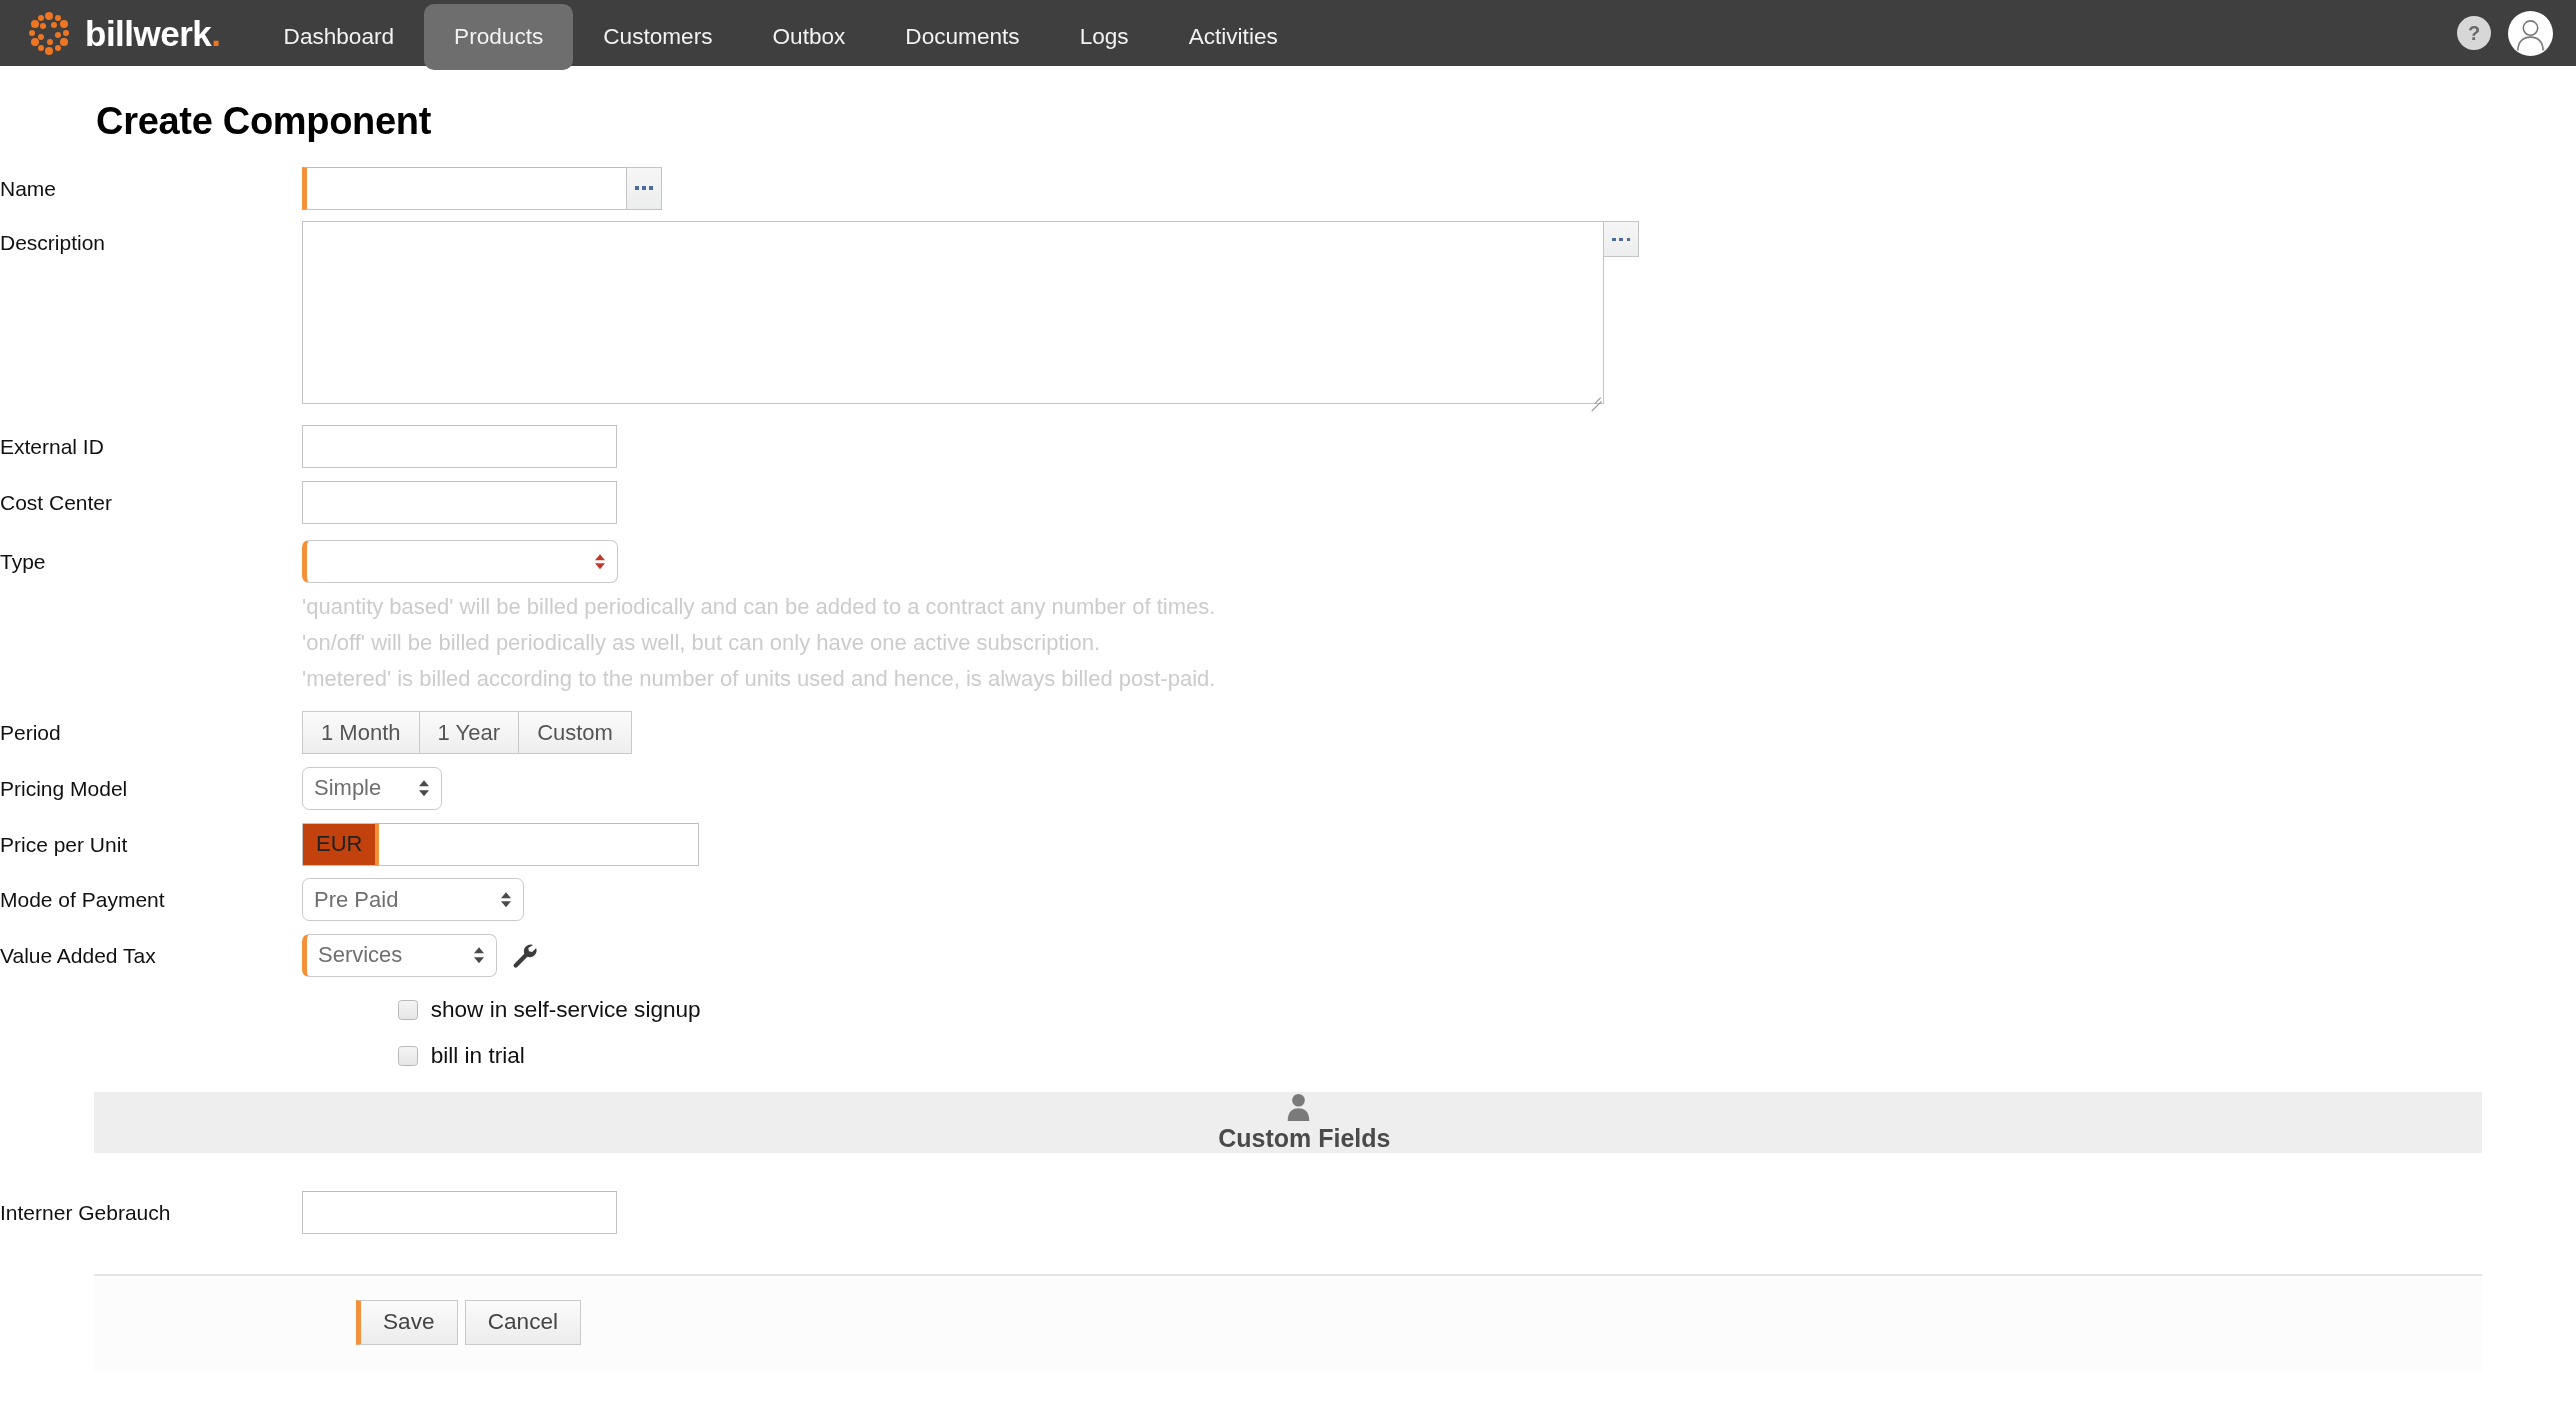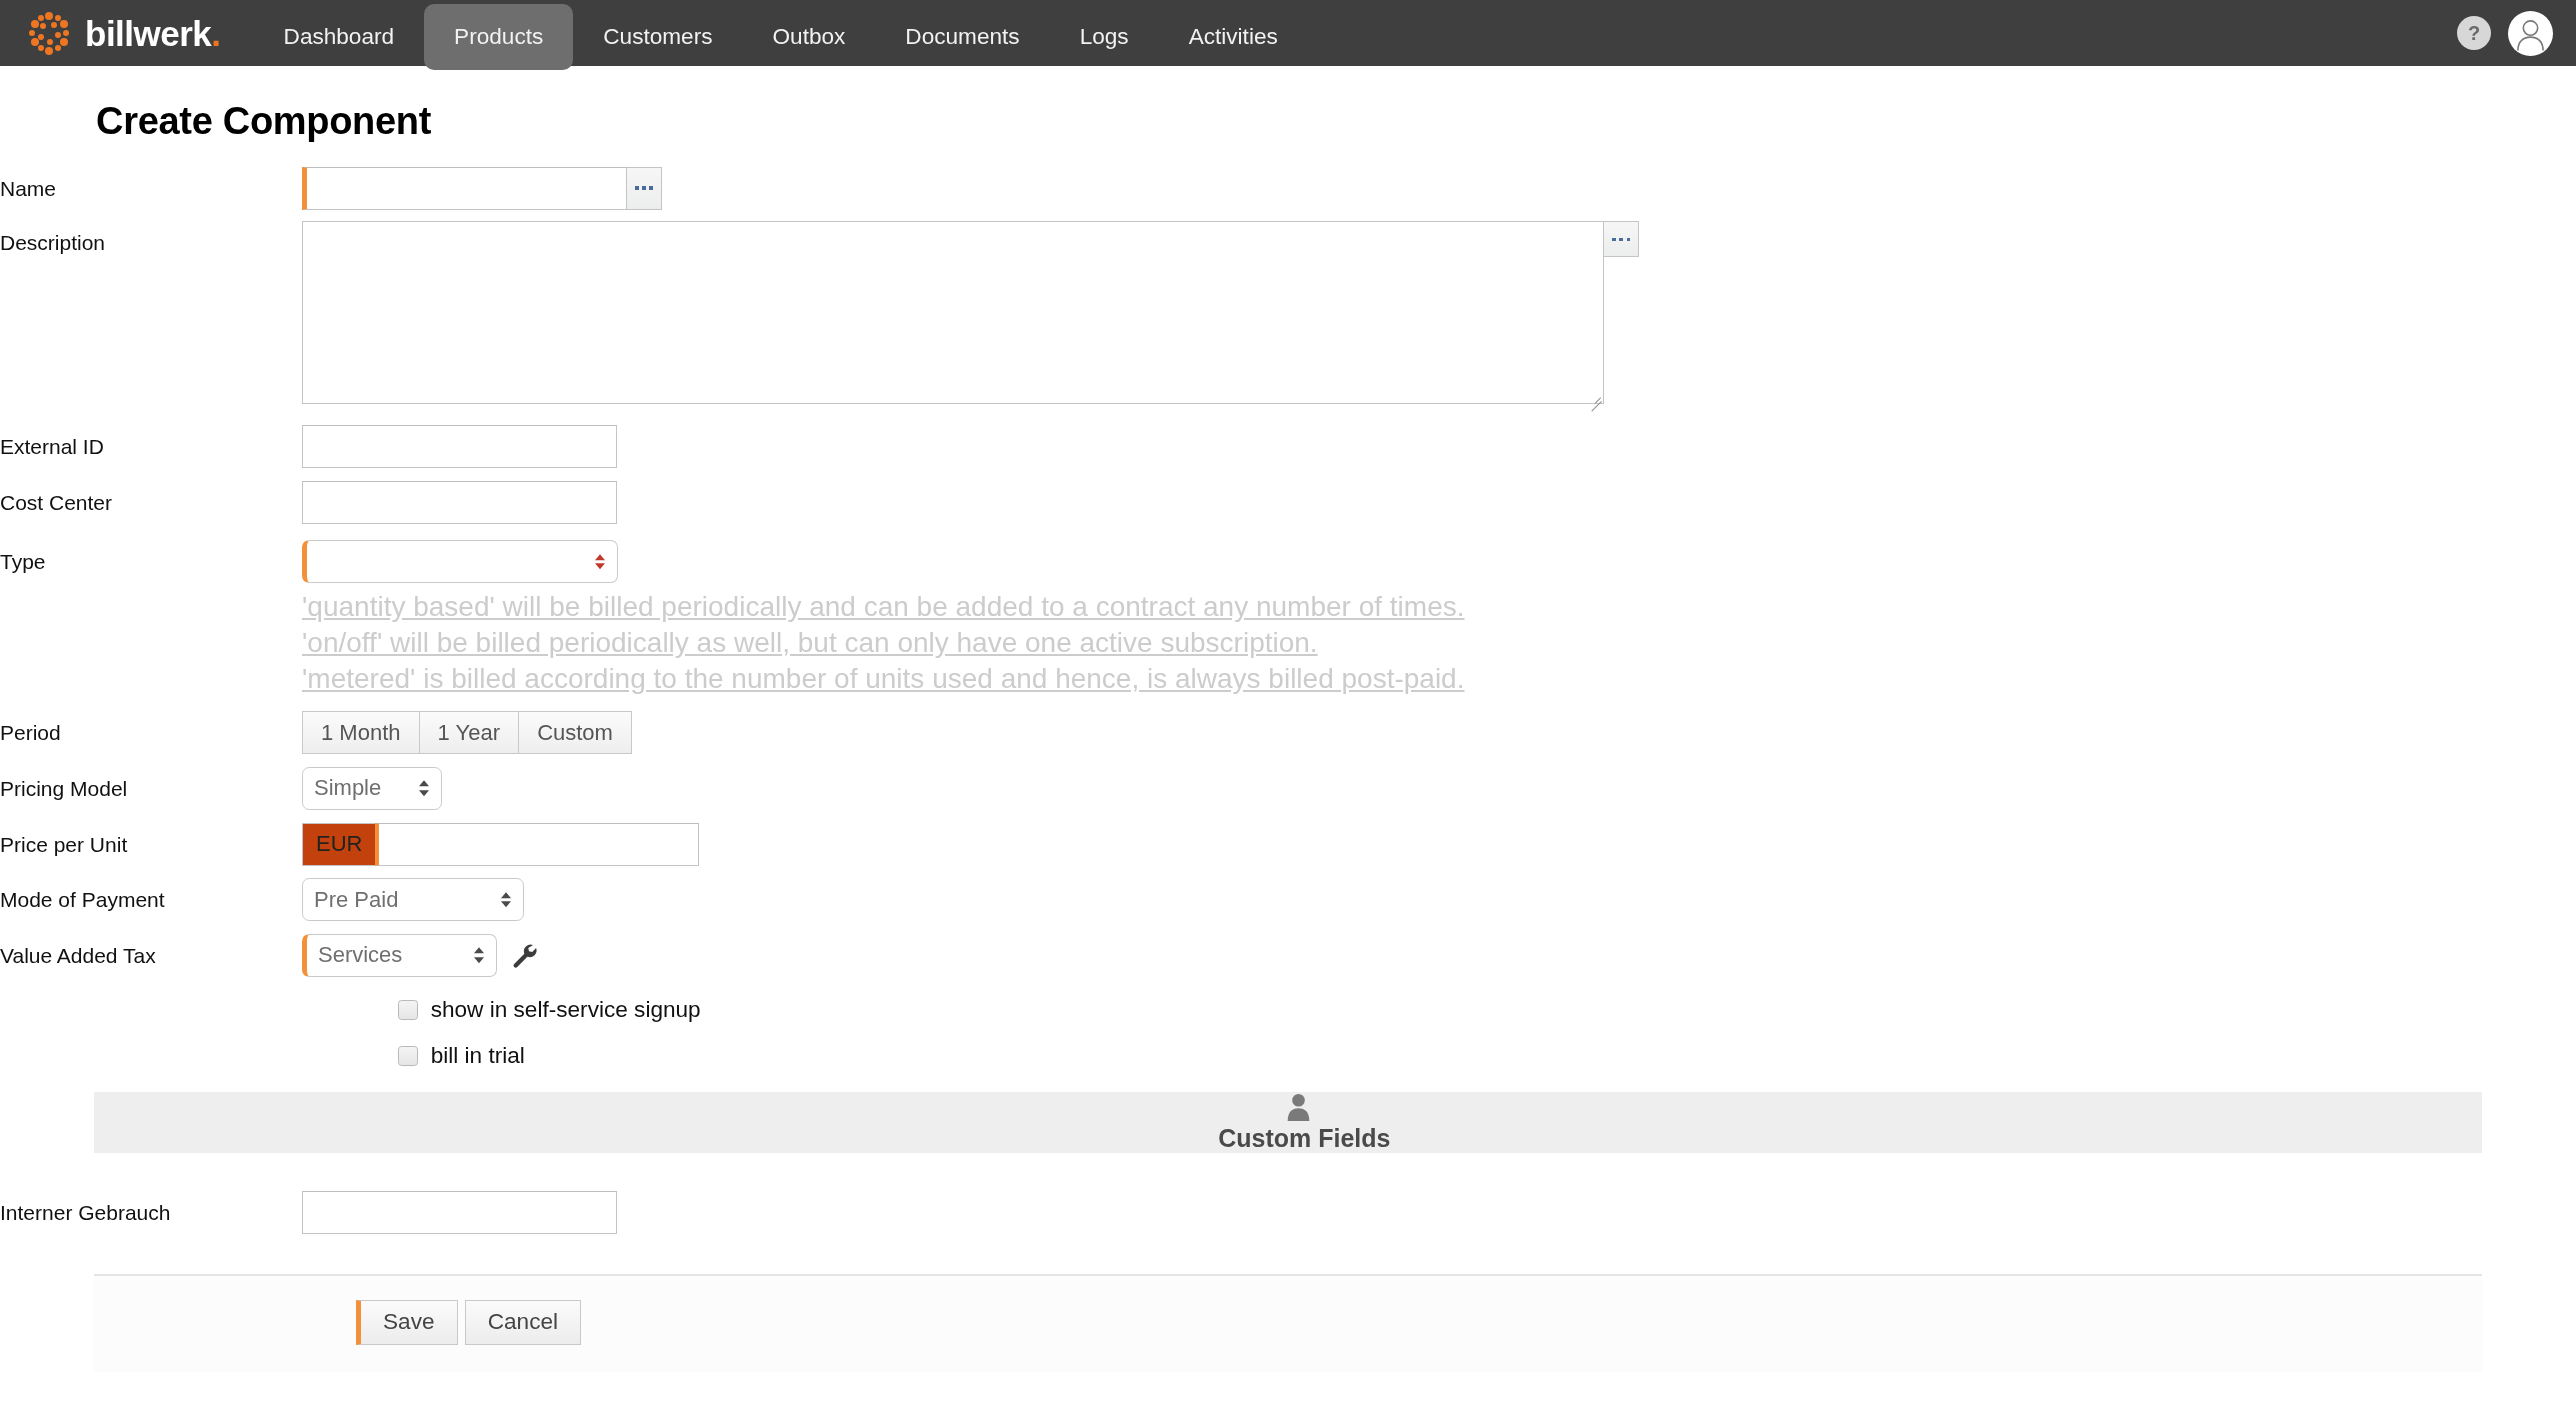--- a/index.html
+++ b/index.html
@@ -201,25 +201,24 @@
     border-top: 6.3px solid #4a4a4a;
   }
   .sel.danger .arrows i.up { border-bottom-color: #c0392b; }
   .sel.danger .arrows i.down { border-top-color: #c0392b; }
   .sel.w-type { width: 316px; }
   .sel.w-pricing { width: 140px; }
   .sel.w-mode { width: 222px; }
   .sel.w-vat { width: 195px; }
 
   .hint {
-    font-size: 28px;
+    font-size: 22px;
     color: #cccccc;
     line-height: 36px;
     margin-top: 5.4px;
-    text-decoration: underline;
   }
 
   
   .seg { display: flex; }
   .seg button {
     height: 43px;
     border: 0.9px solid #c9c9c9;
     background: linear-gradient(#fbfbfb,#eeeeee);
     font-size: 22px;
     font-family: "Liberation Sans", sans-serif;

